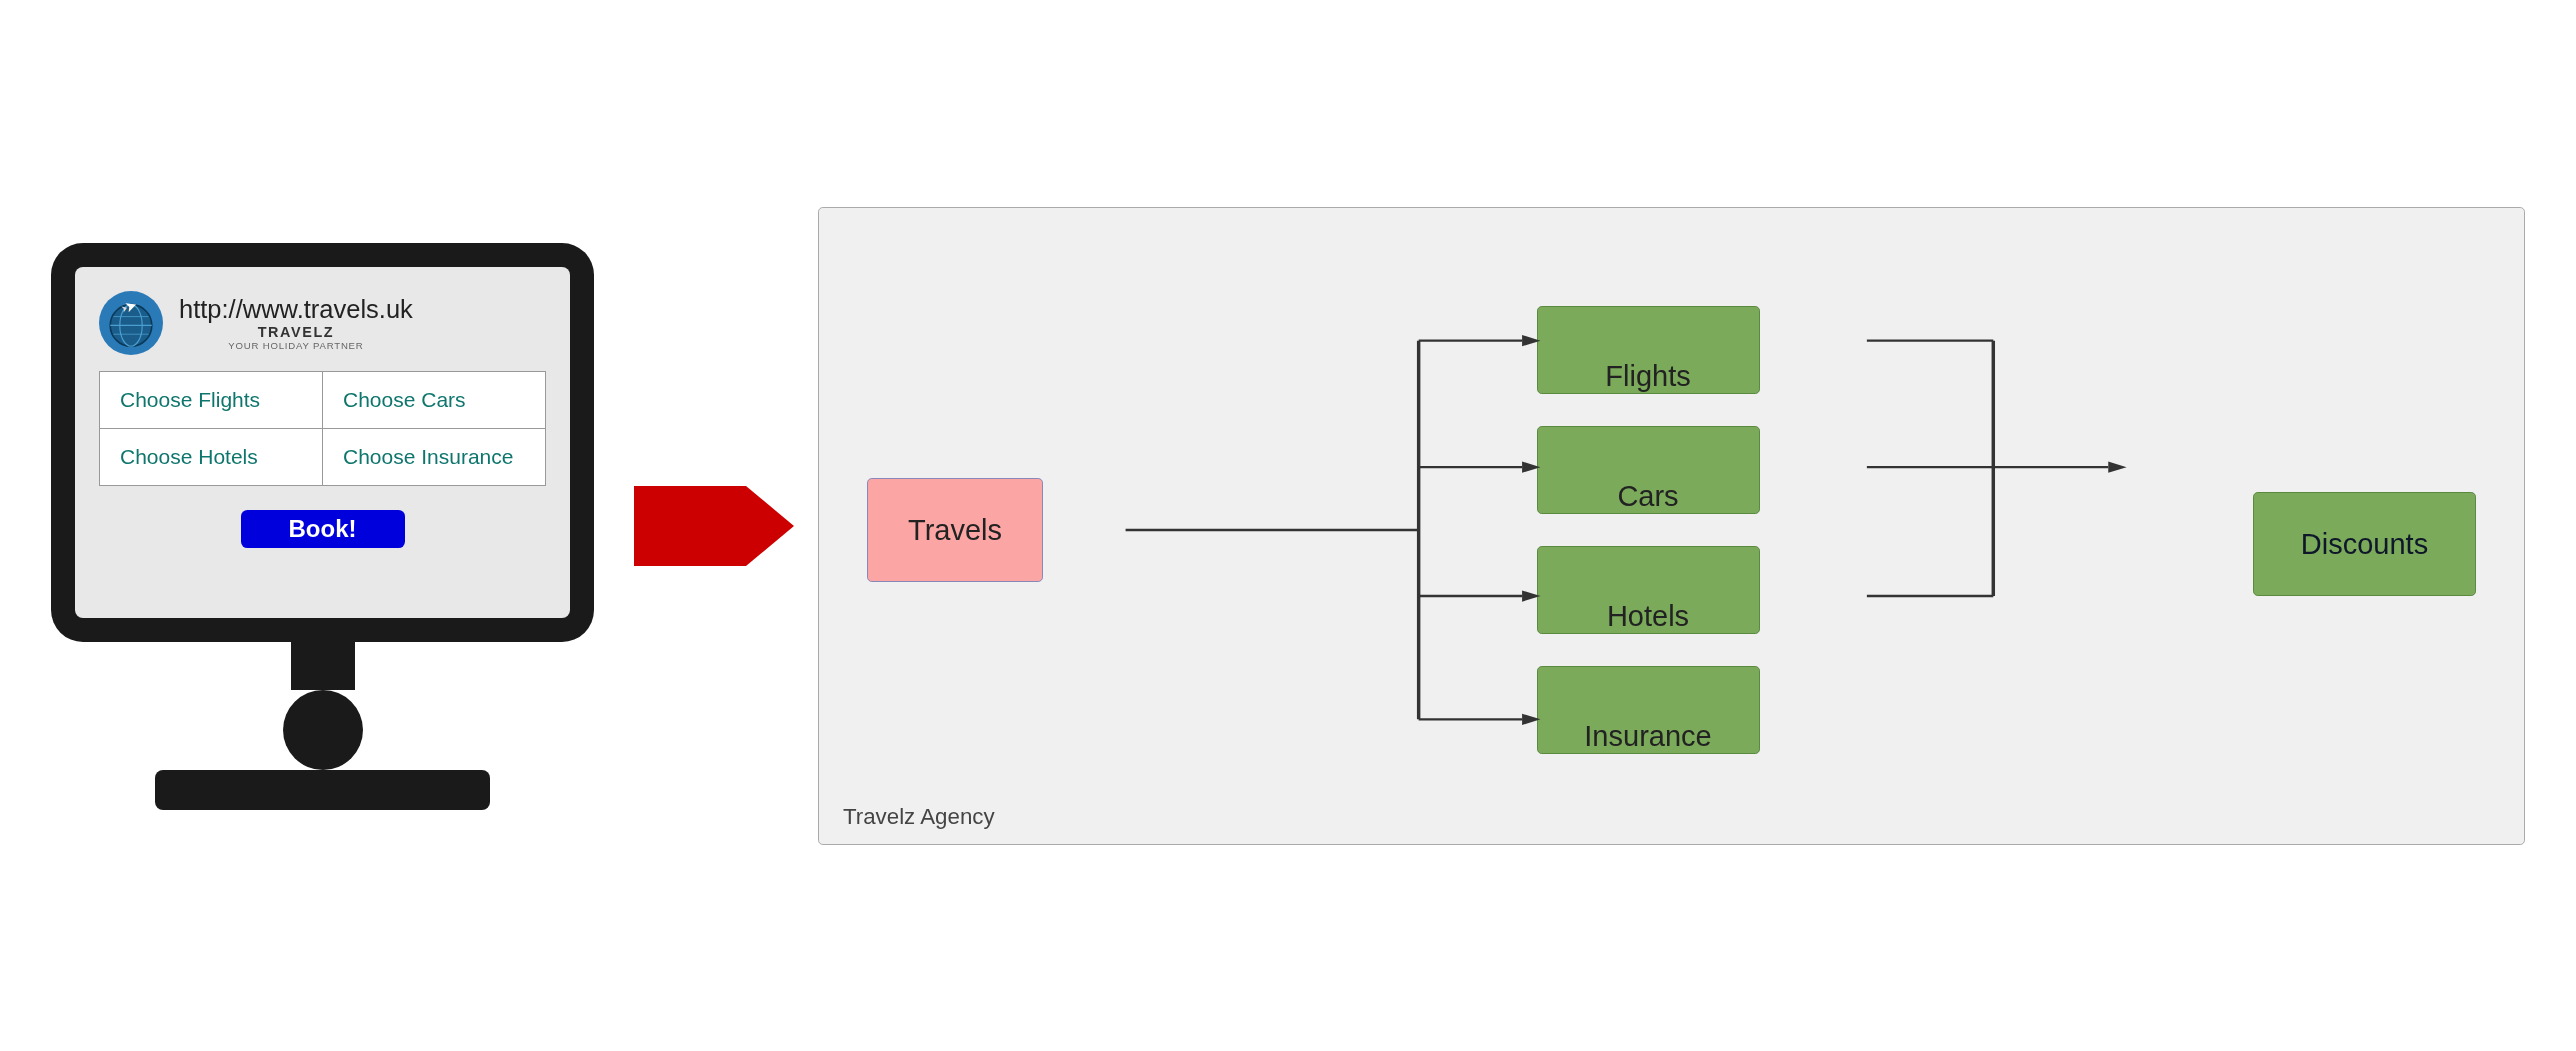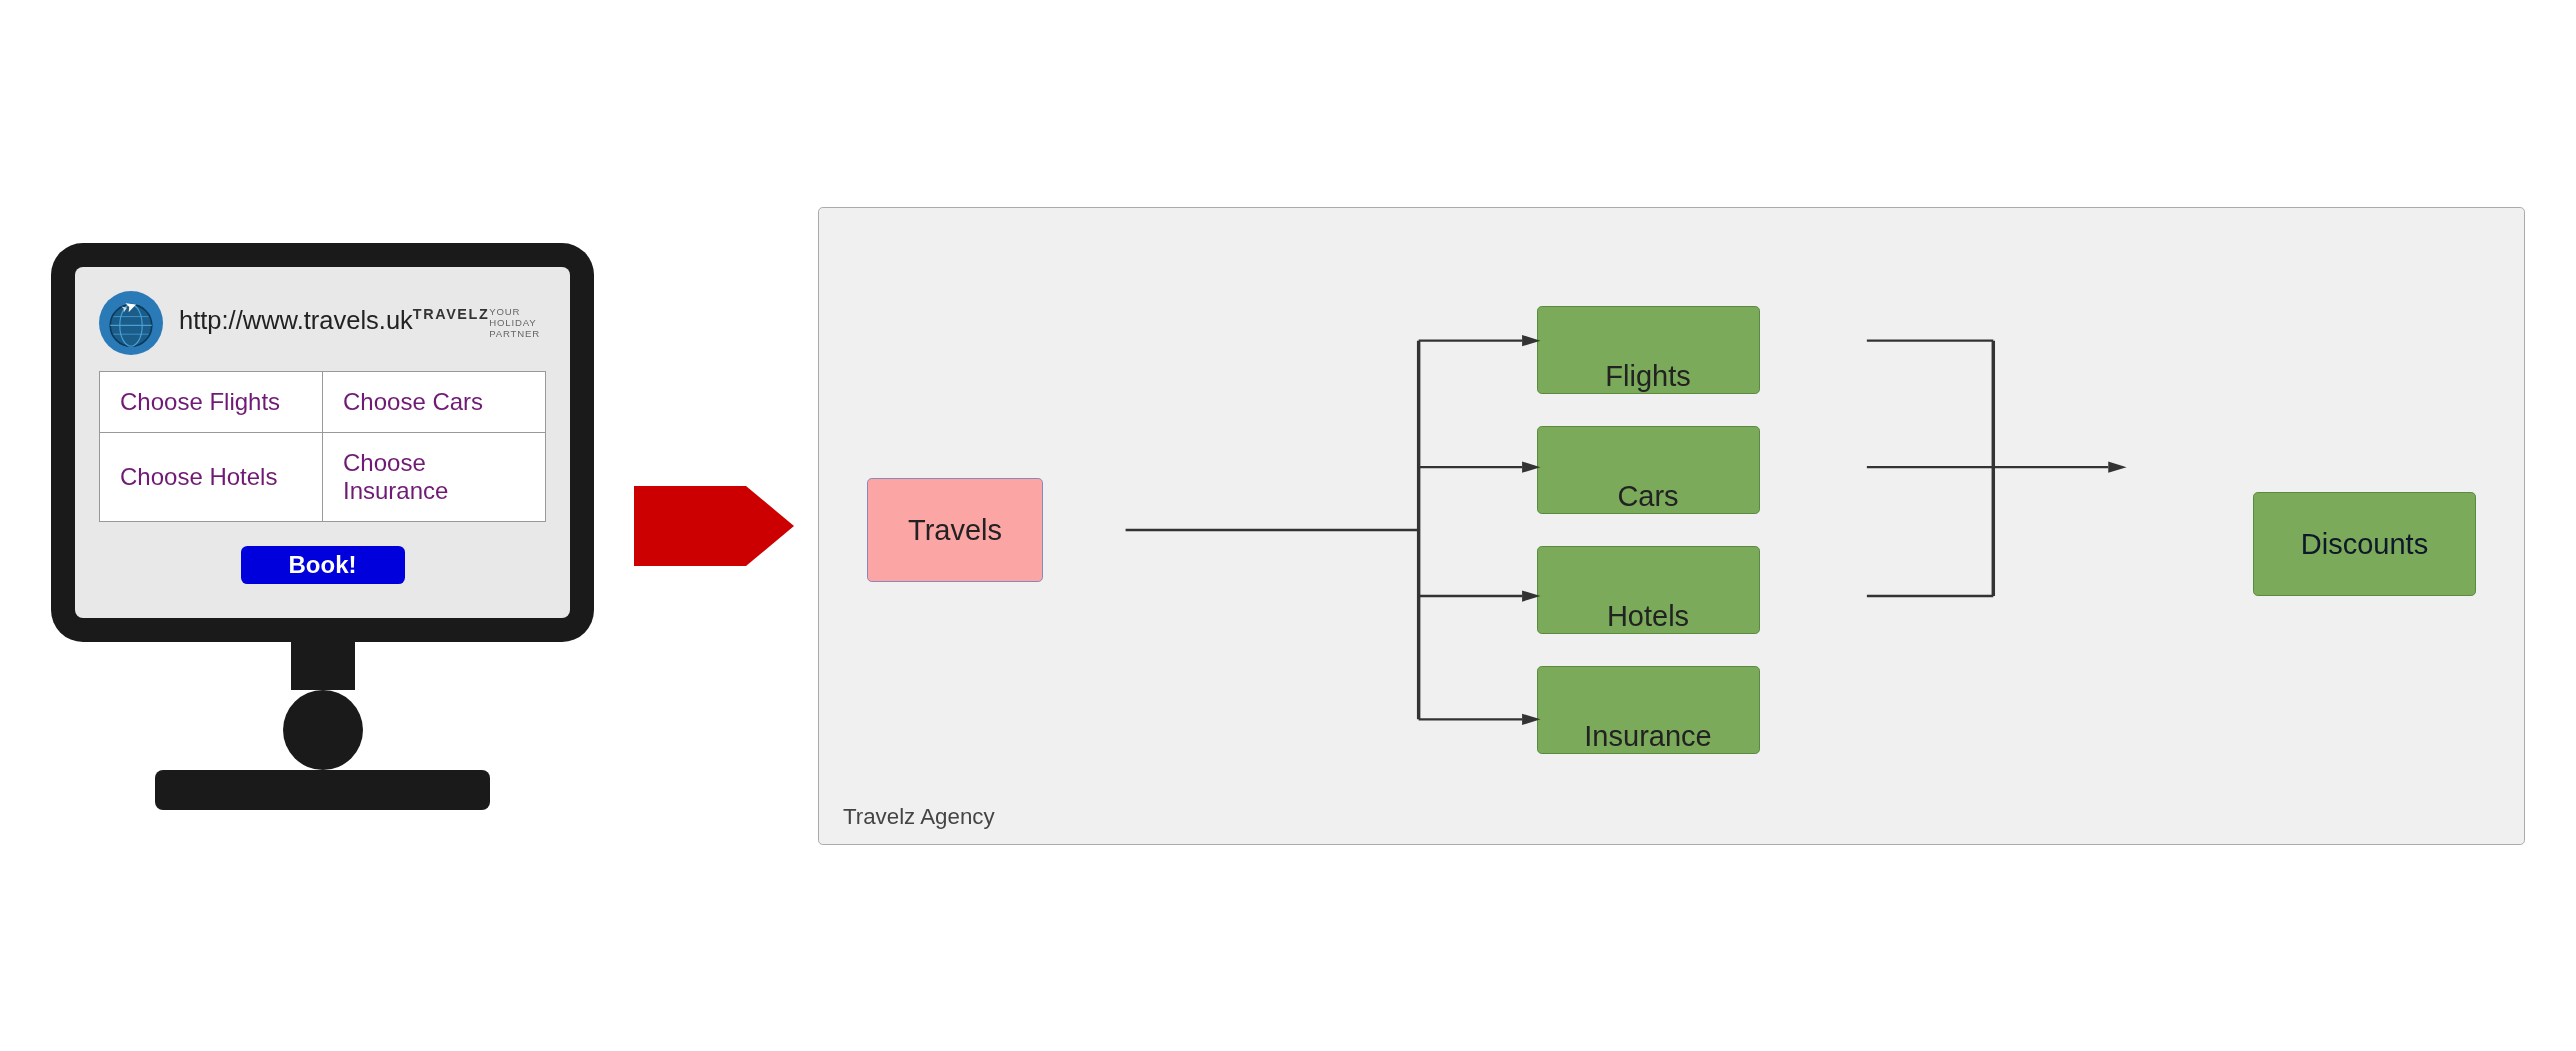--- a/index.html
+++ b/index.html
@@ -55,21 +55,22 @@
       display: flex;
       align-items: center;
       justify-content: center;
       margin-right: 16px;
       flex-shrink: 0;
       position: relative;
       overflow: hidden;
     }
     .logo-text-block {
       display: flex;
-      flex-direction: row;
+      flex-direction: column;
+      align-items: center;
     }
     .monitor-url {
       font-size: 25.5px;
       font-weight: normal;
       color: #222;
     }
     .brand-name {
       font-size: 14.4px;
       font-weight: bold;
       color: #333;
@@ -82,22 +83,22 @@
     }
     .nav-table {
       border-collapse: collapse;
       width: 100%;
       margin-bottom: 24px;
       background: white;
     }
     .nav-table td {
       border: 0.8px solid #999;
       padding: 16px 20px;
-      font-size: 24px;
-      color: #701a75;
+      font-size: 21px;
+      color: #0f766e;
       width: 50%;
     }
     .book-btn {
       display: block;
       margin: 0 auto;
       background: #0000dd;
       color: white;
       border: none;
       border-radius: 6.4px;
       padding: 5px 48px;

